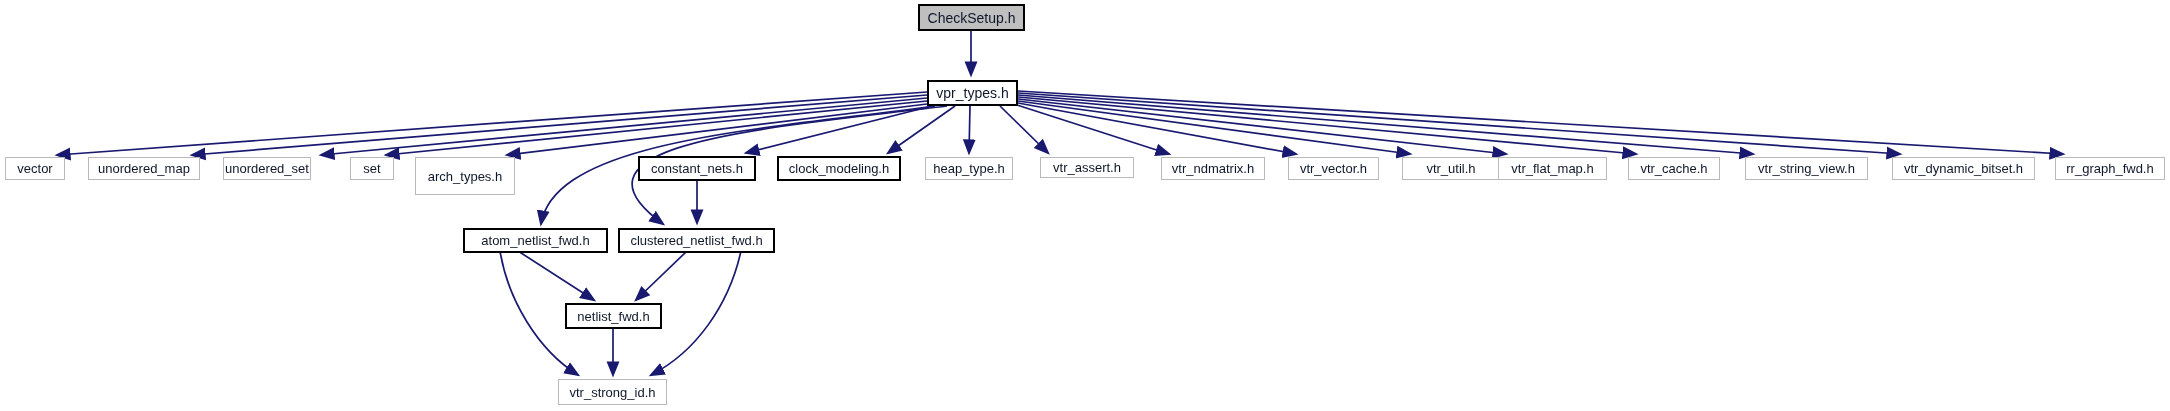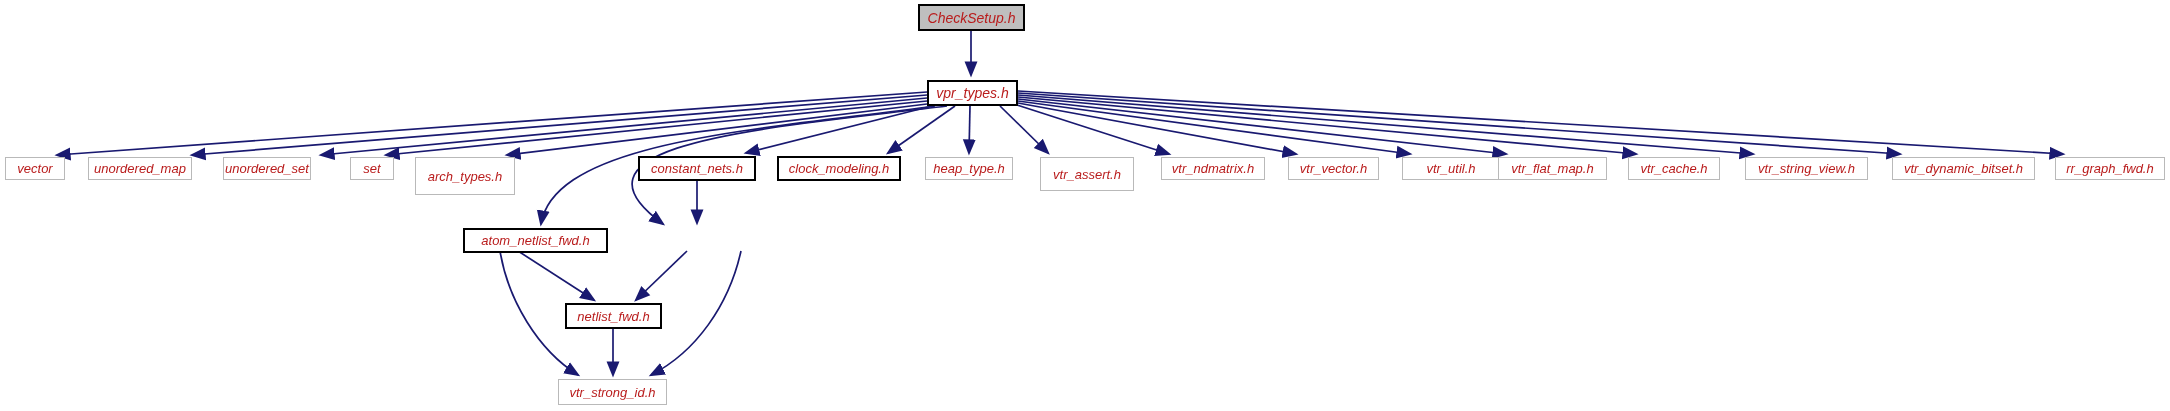--- a/index.html
+++ b/index.html
@@ -10,23 +10,22 @@
     background:#ffffff;
     font-family:"Liberation Sans", sans-serif;
     overflow:hidden;
   }
   .edge-layer { position:absolute; left:0; top:0; width:2170px; height:411px; }
   .edge { fill:none; stroke:#191970; stroke-width:1.7px; }
   .node {
     position:absolute; box-sizing:border-box;
     background:#ffffff; border:1px solid #b9b9b9;
     display:flex; align-items:center; justify-content:center;
-    font-size:13px; color:#b91c1c; white-space:nowrap;
+    font-size:13px; color:#0f172a; white-space:nowrap;
     cursor:default;
-    font-style:italic;
   }
   .node.bold { border:2px solid #000000; cursor:pointer; }
   .node.root { background:#bfbfbf; border:2px solid #000000; font-size:14px; }
   .node.lvl1 { font-size:14px; }
 </style>
 </head>
 <body>
 
 <div class="canvas">
 
@@ -66,34 +65,35 @@
 
     <path class="edge" marker-end="url(#arr)" d="M500,251 C508,300 538,350 578,375"></path>
     <path class="edge" marker-end="url(#arr)" d="M741,251 C729,305 696,352 651,375"></path>
     <path class="edge" marker-end="url(#arr)" d="M613,329 L613,375"></path>
   </svg>
 
   <div class="node root" style="left:918px; top:4px;   width:107px; height:27px">CheckSetup.h</div>
   <div class="node bold lvl1" style="left:927px; top:80px;  width:91px;  height:26px">vpr_types.h</div>
 
   <div class="node" style="left:5px;    top:157px; width:60px;  height:23px">vector</div>
-  <div class="node" style="left:88px;   top:157px; width:104px; height:23px">unordered_map</div>
+  <div class="node" style="left:88px;   top:157px; width:112px; height:23px">unordered_map</div>
   <div class="node" style="left:223px;  top:157px; width:88px; height:23px">unordered_set</div>
   <div class="node" style="left:350px;  top:157px; width:44px;  height:23px">set</div>
   <div class="node" style="left:415px;  top:157px; width:100px; height:38px">arch_types.h</div>
   <div class="node bold" style="left:638px;  top:156px; width:118px; height:25px">constant_nets.h</div>
   <div class="node bold" style="left:777px;  top:156px; width:124px; height:25px">clock_modeling.h</div>
   <div class="node" style="left:925px;  top:157px; width:88px;  height:23px">heap_type.h</div>
-  <div class="node" style="left:1040px; top:157px; width:94px;  height:34px">vtr_assert.h</div>
+  <div class="node" style="left:1040px; top:157px; width:94px;  height:21px">vtr_assert.h</div>
   <div class="node" style="left:1161px; top:157px; width:104px; height:23px">vtr_ndmatrix.h</div>
   <div class="node" style="left:1288px; top:157px; width:91px;  height:23px">vtr_vector.h</div>
   <div class="node" style="left:1402px; top:157px; width:98px;  height:23px">vtr_util.h</div>
   <div class="node" style="left:1498px; top:157px; width:109px; height:23px">vtr_flat_map.h</div>
   <div class="node" style="left:1628px; top:157px; width:92px;  height:23px">vtr_cache.h</div>
   <div class="node" style="left:1745px; top:157px; width:123px; height:23px">vtr_string_view.h</div>
   <div class="node" style="left:1892px; top:157px; width:143px; height:23px">vtr_dynamic_bitset.h</div>
   <div class="node" style="left:2055px; top:157px; width:110px; height:23px">rr_graph_fwd.h</div>
 
   <div class="node bold" style="left:463px; top:228px; width:145px; height:25px">atom_netlist_fwd.h</div>
+  <div class="node bold" style="left:618px; top:228px; width:157px; height:25px">clustered_netlist_fwd.h</div>
   <div class="node bold" style="left:565px; top:303px; width:97px;  height:26px">netlist_fwd.h</div>
   <div class="node" style="left:558px; top:379px; width:109px; height:26px">vtr_strong_id.h</div>
 
 </div>
 
 </body></html>

